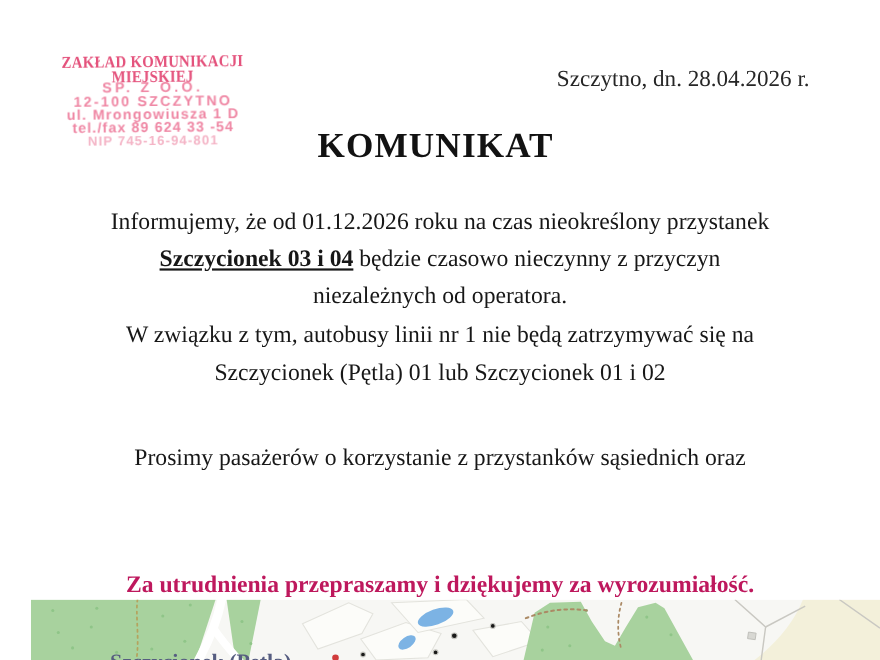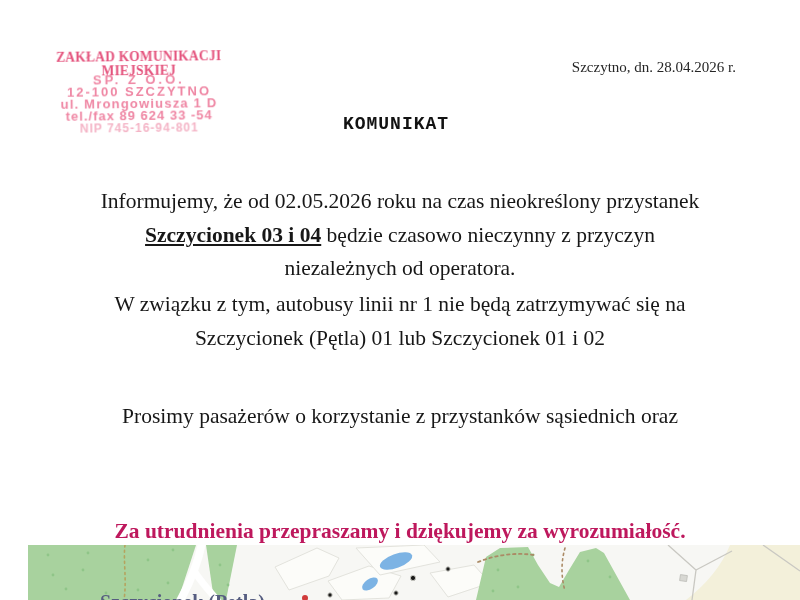--- a/index.html
+++ b/index.html
@@ -32,30 +32,29 @@
   }
   .stamp .l2 { letter-spacing: 3px; }
   .stamp .l3 { letter-spacing: 2px; }
   .stamp .l4 { letter-spacing: 1.2px; }
   .stamp .l5 { letter-spacing: 1px; }
   .stamp .l6 { font-size: 12px; letter-spacing: 1px; color: #f4b4c6; }
 
   
   .date-line {
     position: absolute; top: 59px; right: 64px;
-    font-size: 15px; color: #262626;
+    font-size: 21px; color: #262626;
   }
 
   
   .doc-title {
     position: absolute; top: 114px; left: 0; width: 792px;
     text-align: center;
-    font-size: 18px; font-weight: 700; letter-spacing: 1px;
+    font-size: 32px; font-weight: 700; letter-spacing: 1px;
     color: #121212;
-    font-family: Liberation Mono, monospace;
   }
 
   
   .para {
     position: absolute; left: 60px; width: 680px;
     text-align: center;
     font-size: 21.5px; line-height: 33.5px;
     color: #171717;
   }
   .p1 { top: 185px; }
@@ -92,21 +91,21 @@
     <div class="sans l4">ul. Mrongowiusza 1 D</div>
     <div class="sans l5">tel./fax 89 624 33 -54</div>
     <div class="sans l6">NIP 745-16-94-801</div>
   </div>
 
   <div class="date-line">Szczytno, dn. 28.04.2026 r.</div>
 
   <div class="doc-title">KOMUNIKAT</div>
 
   <div class="para p1">
-    <div>Informujemy, że od 02.05.2026 roku na czas nieokreślony przystanek</div>
+    <div>Informujemy, że od 01.12.2026 roku na czas nieokreślony przystanek</div>
     <div><span class="bold-inline">Szczycionek 03 i 04</span><span> będzie czasowo nieczynny z przyczyn</span></div>
     <div>niezależnych od operatora.</div>
   </div>
 
   <div class="para p2">
     <div>W związku z tym, autobusy linii nr 1 nie będą zatrzymywać się na</div>
     <div>Szczycionek (Pętla) 01 lub Szczycionek 01 i 02</div>
   </div>
 
   <div class="para p3">

